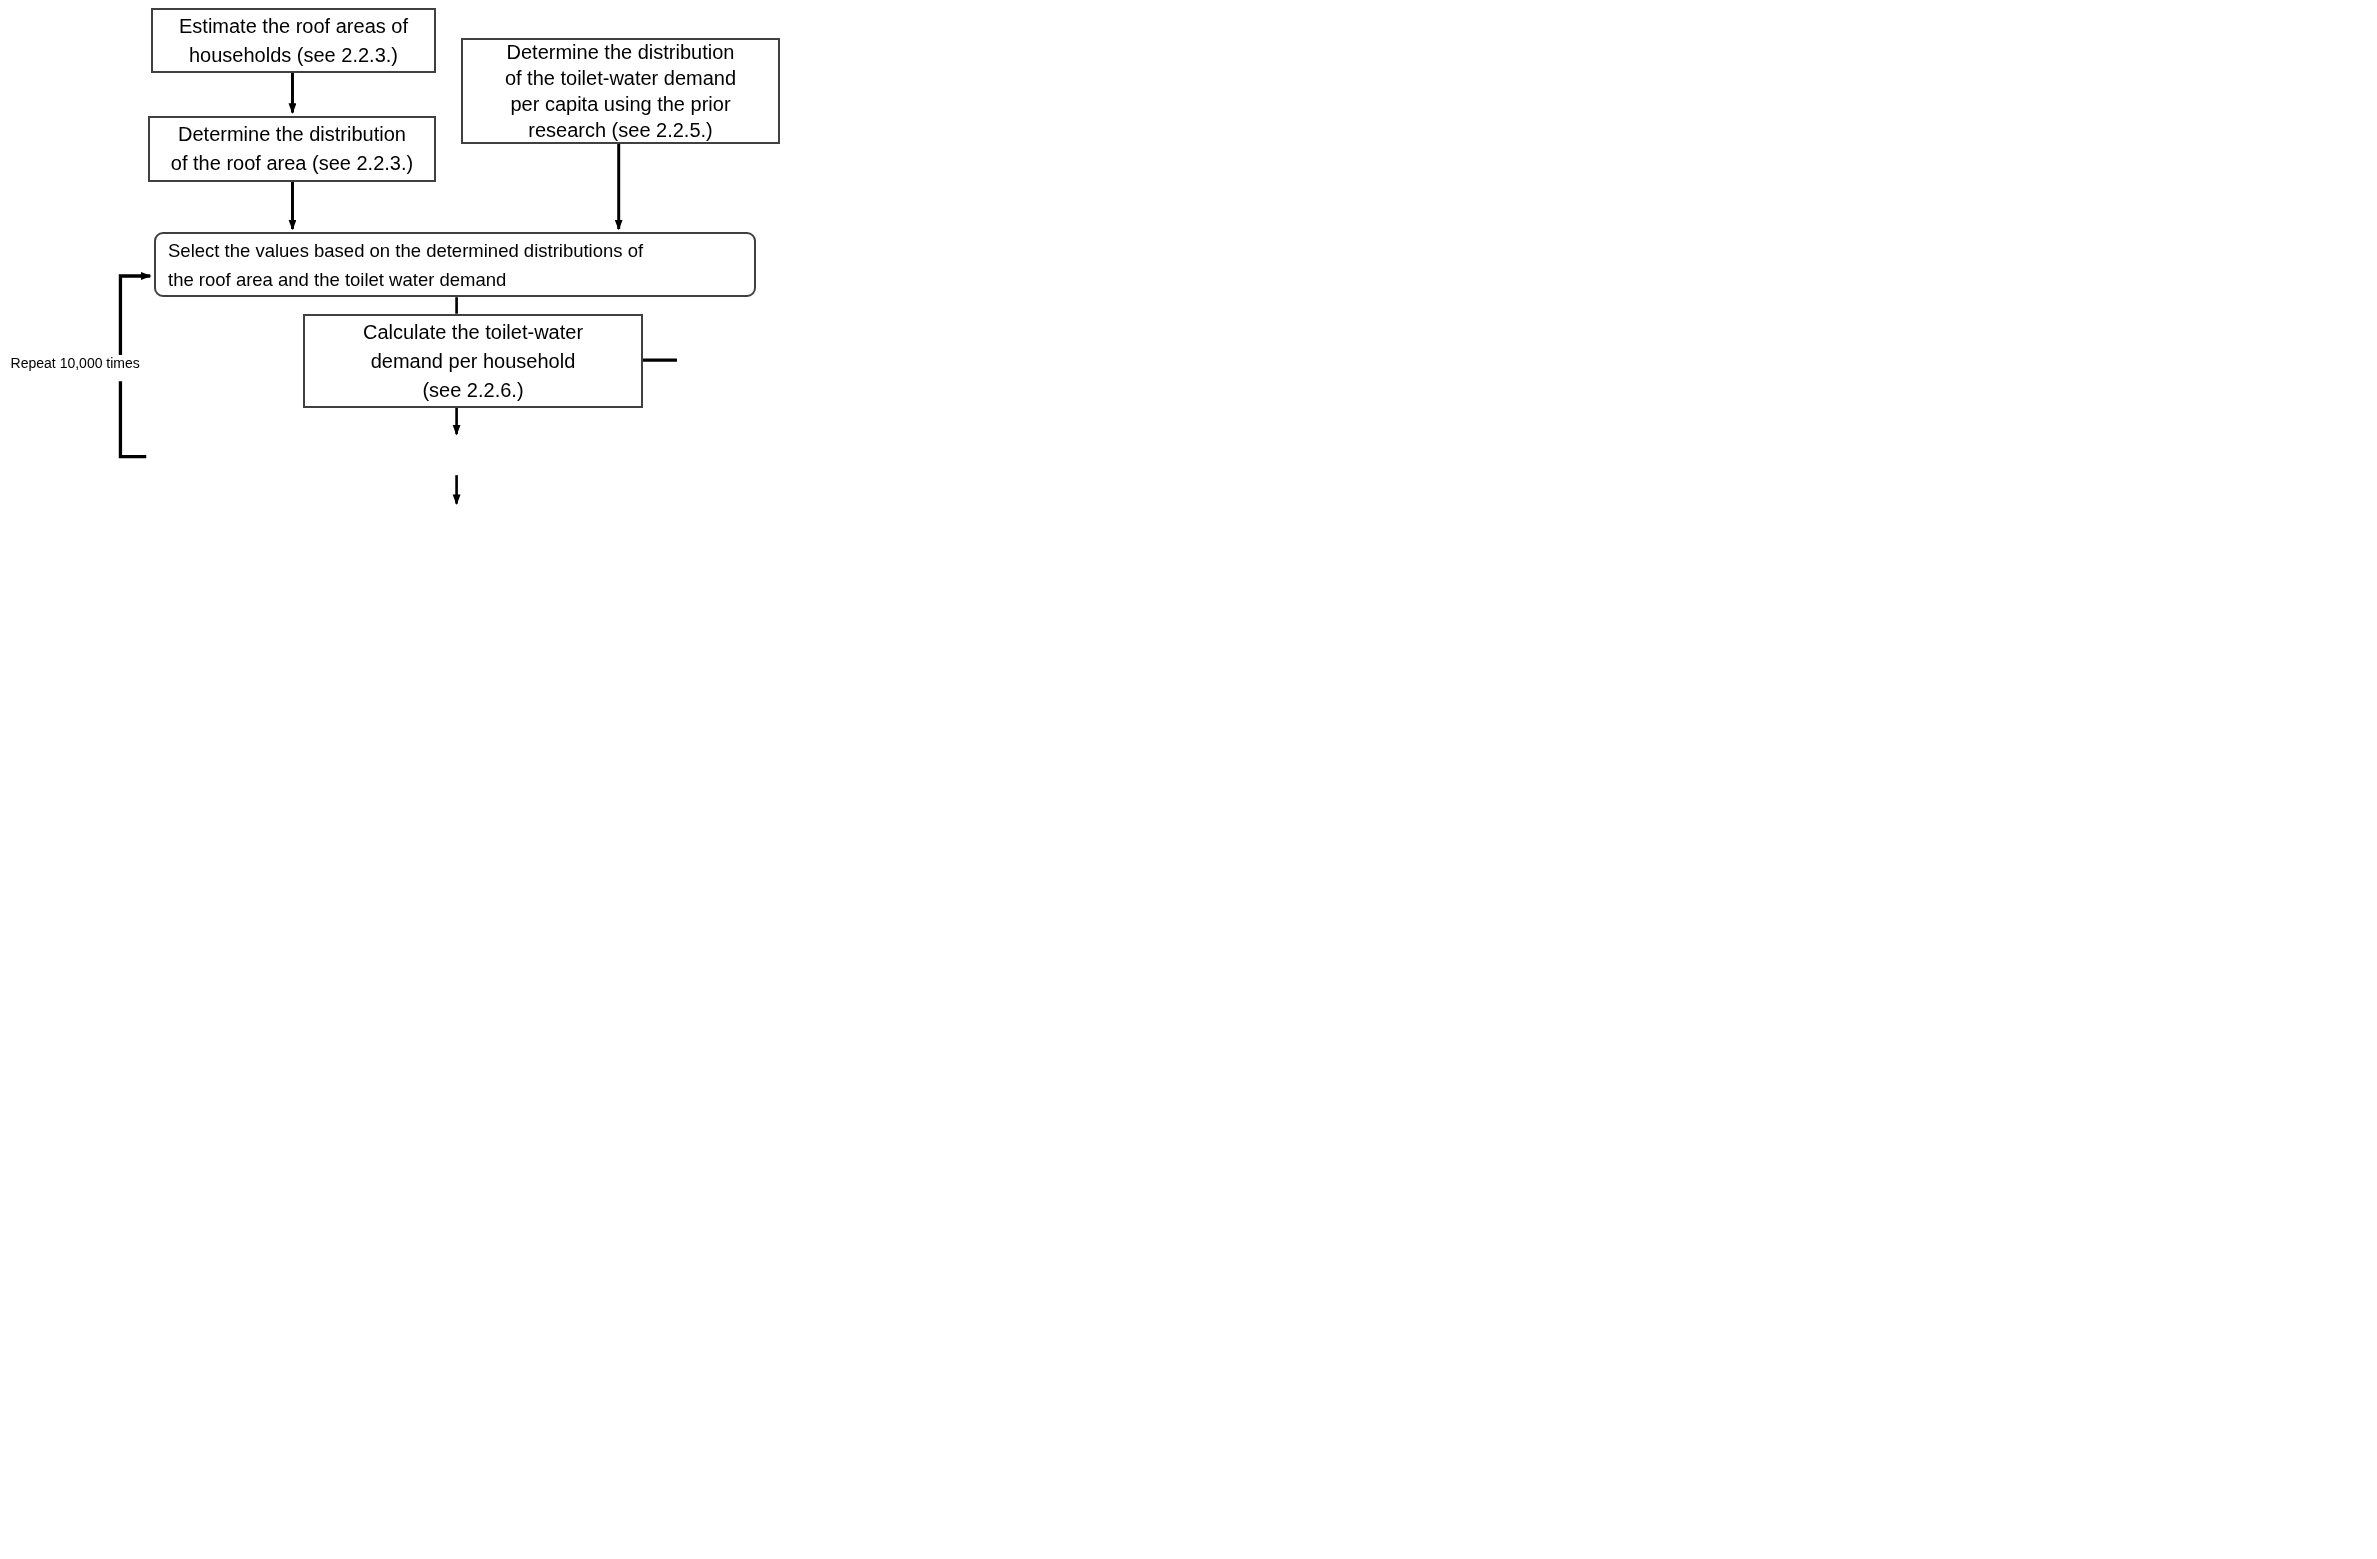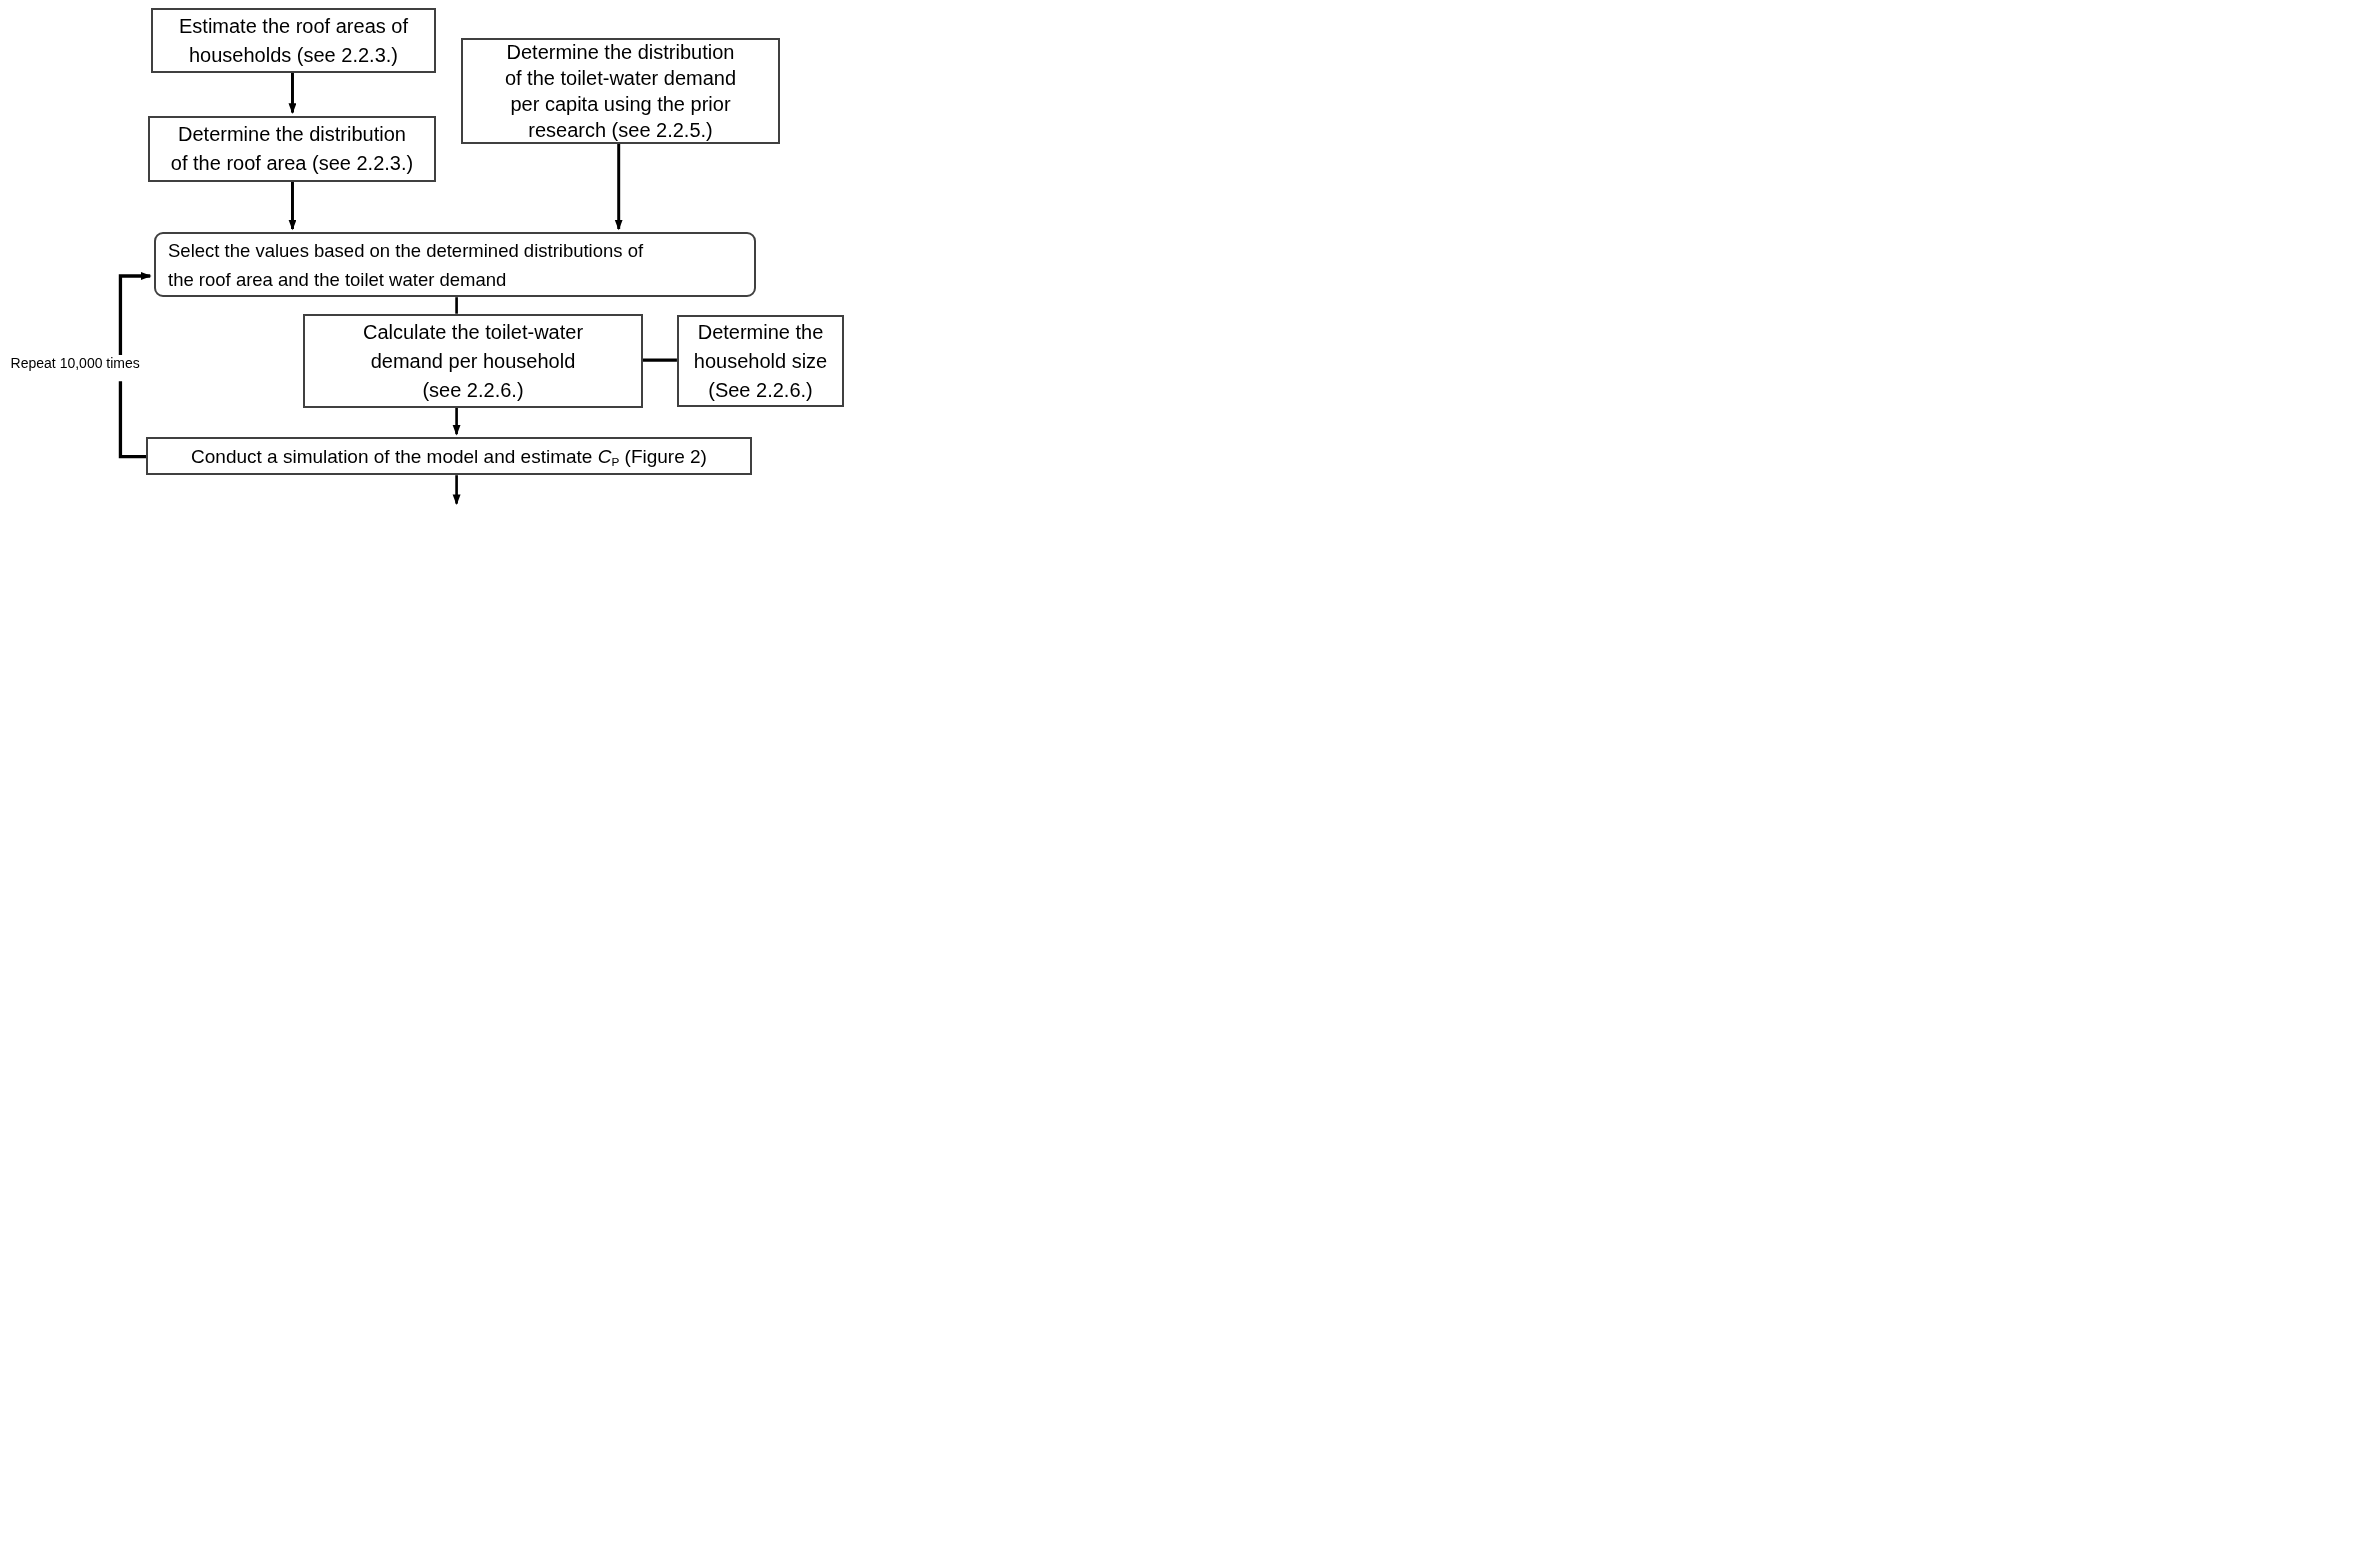--- a/index.html
+++ b/index.html
@@ -92,25 +92,19 @@
   <div class="box box-c">Determine the distribution
 of the roof area (see 2.2.3.)</div>
 
   <div class="box box-d">Select the values based on the determined distributions of
 the roof area and the toilet water demand</div>
 
   <div class="box box-e">Calculate the toilet-water
 demand per household
 (see 2.2.6.)</div>
 
-  <div class="box box-f">Determine the
-household size
-(See 2.2.6.)</div>
 
-  <div class="box box-g">
-    <span><span>Conduct a simulation of the model and estimate </span><i>C</i><sub>P</sub><span> (Figure 2)</span></span>
-  </div>
 
 
   <div class="loop-label">Repeat 10,000 times</div>
 
 </div>
 
 
 </body></html>

